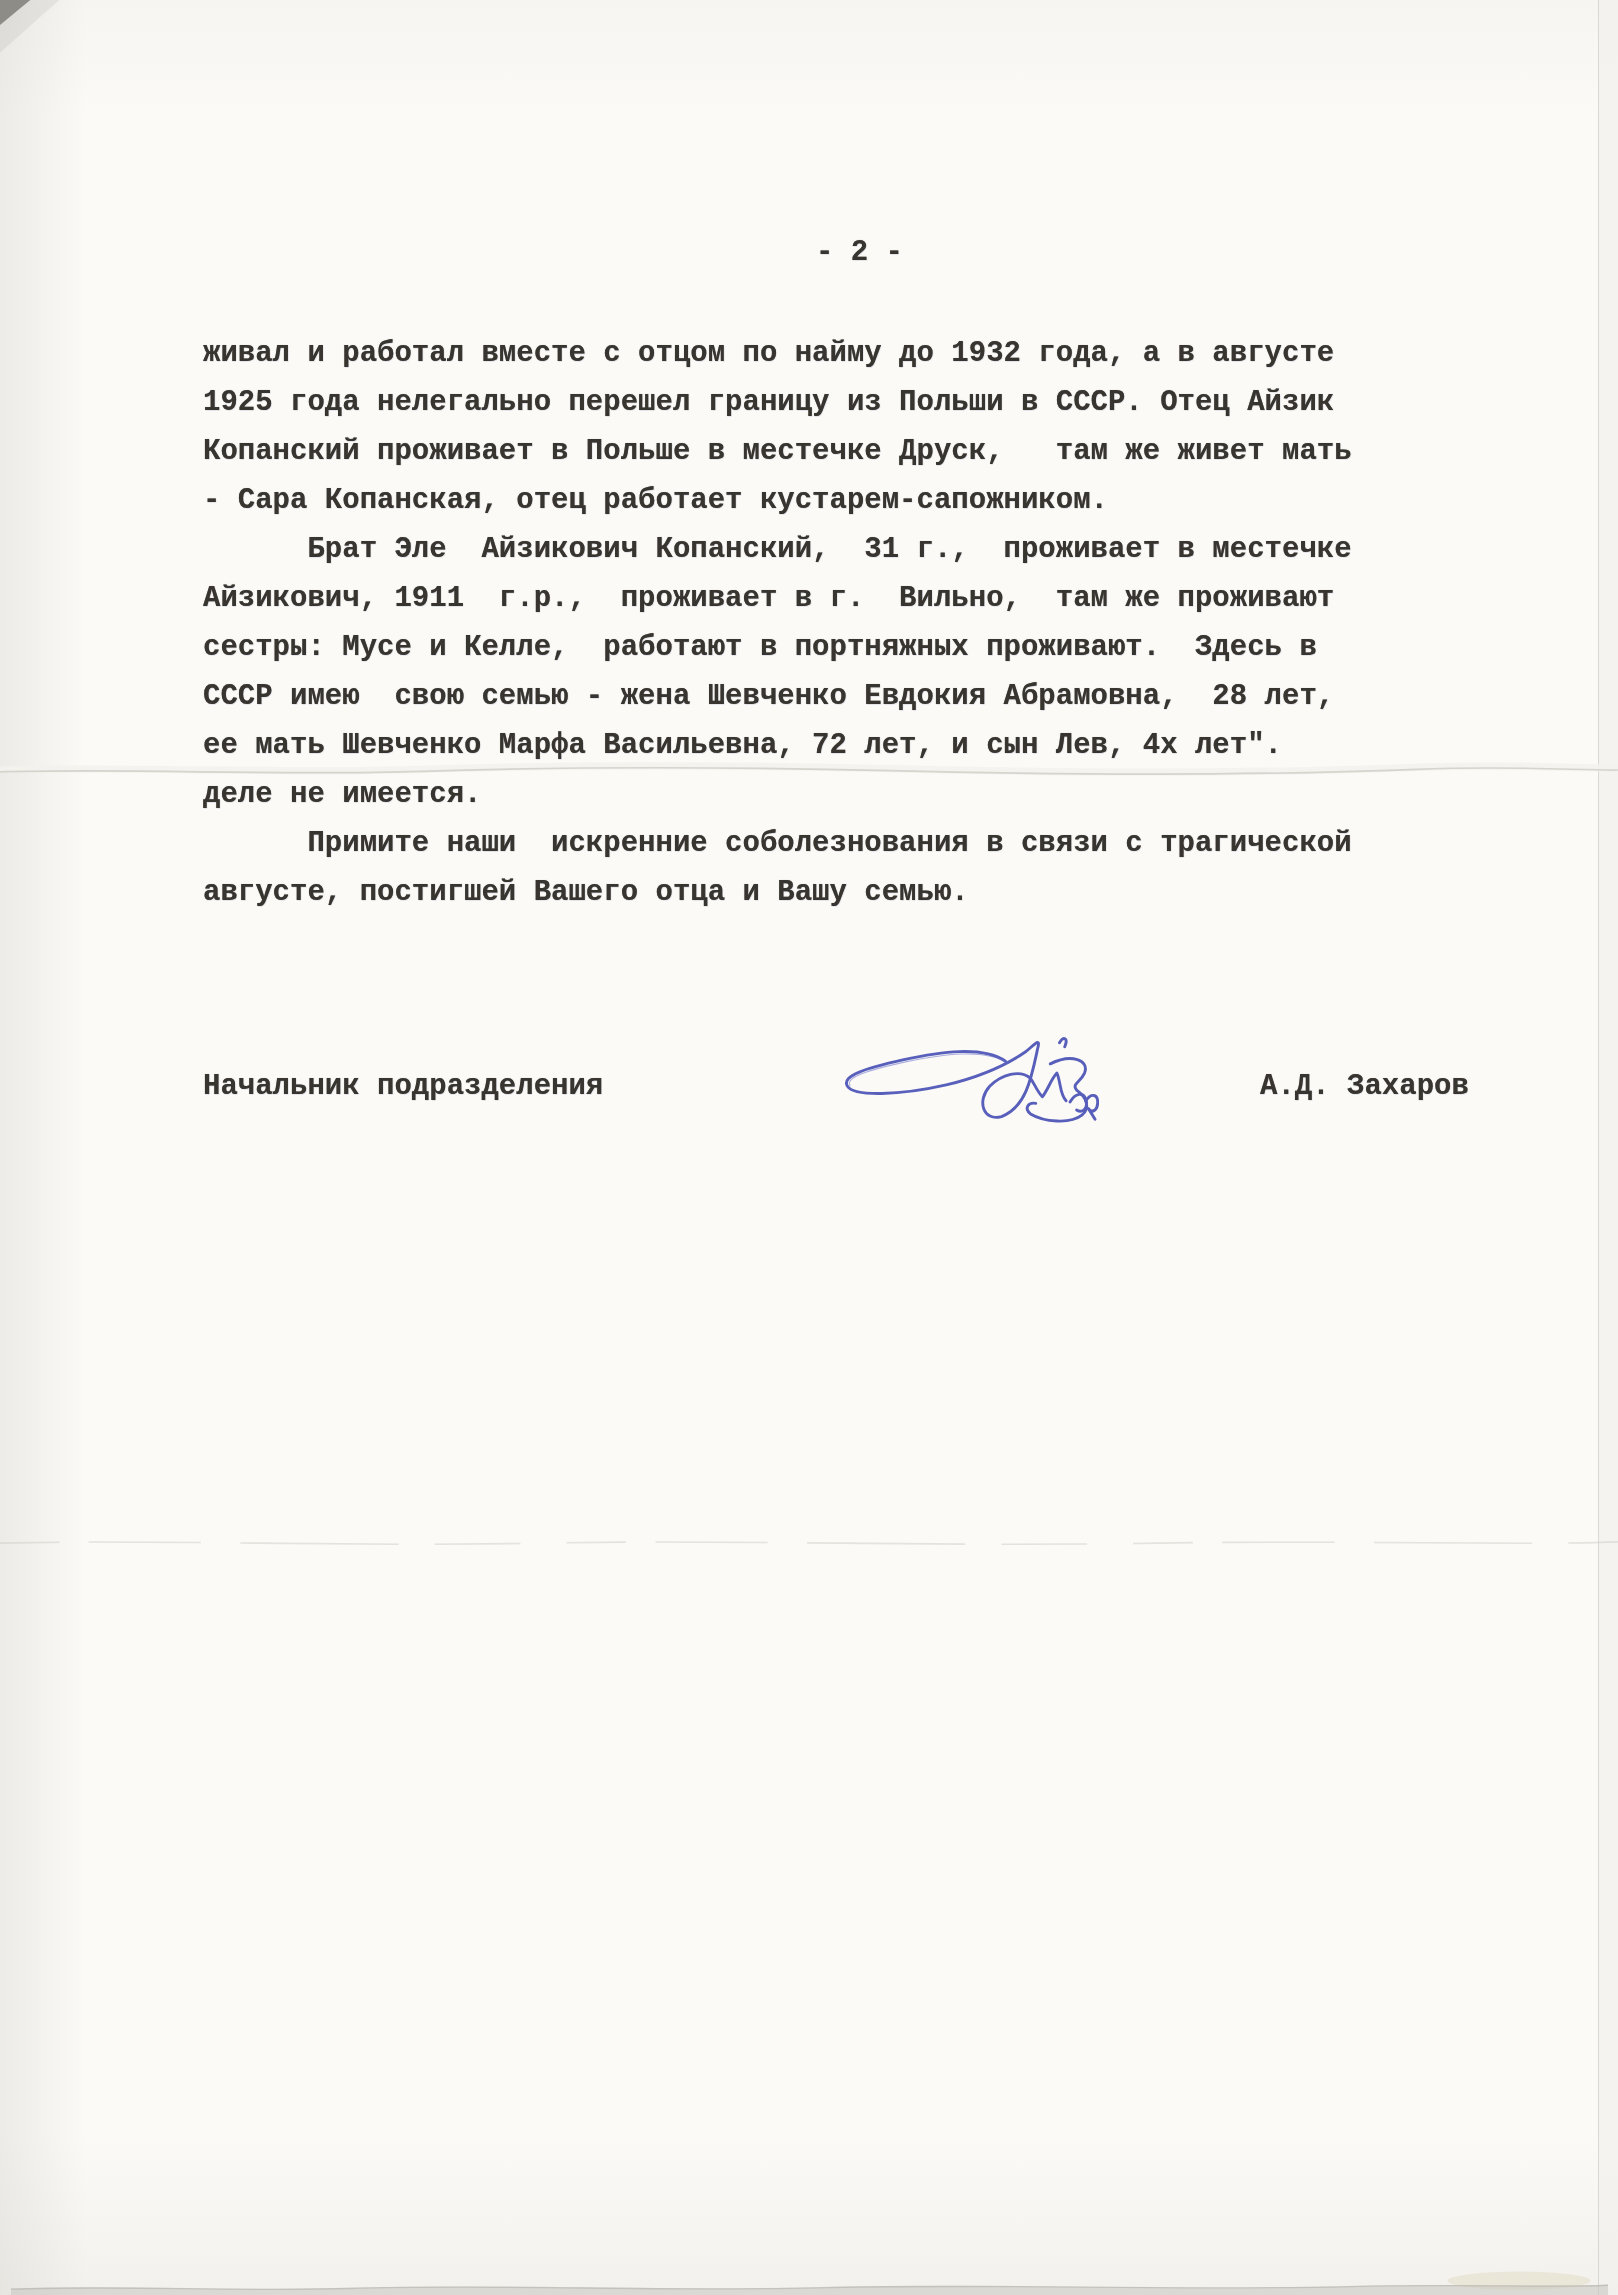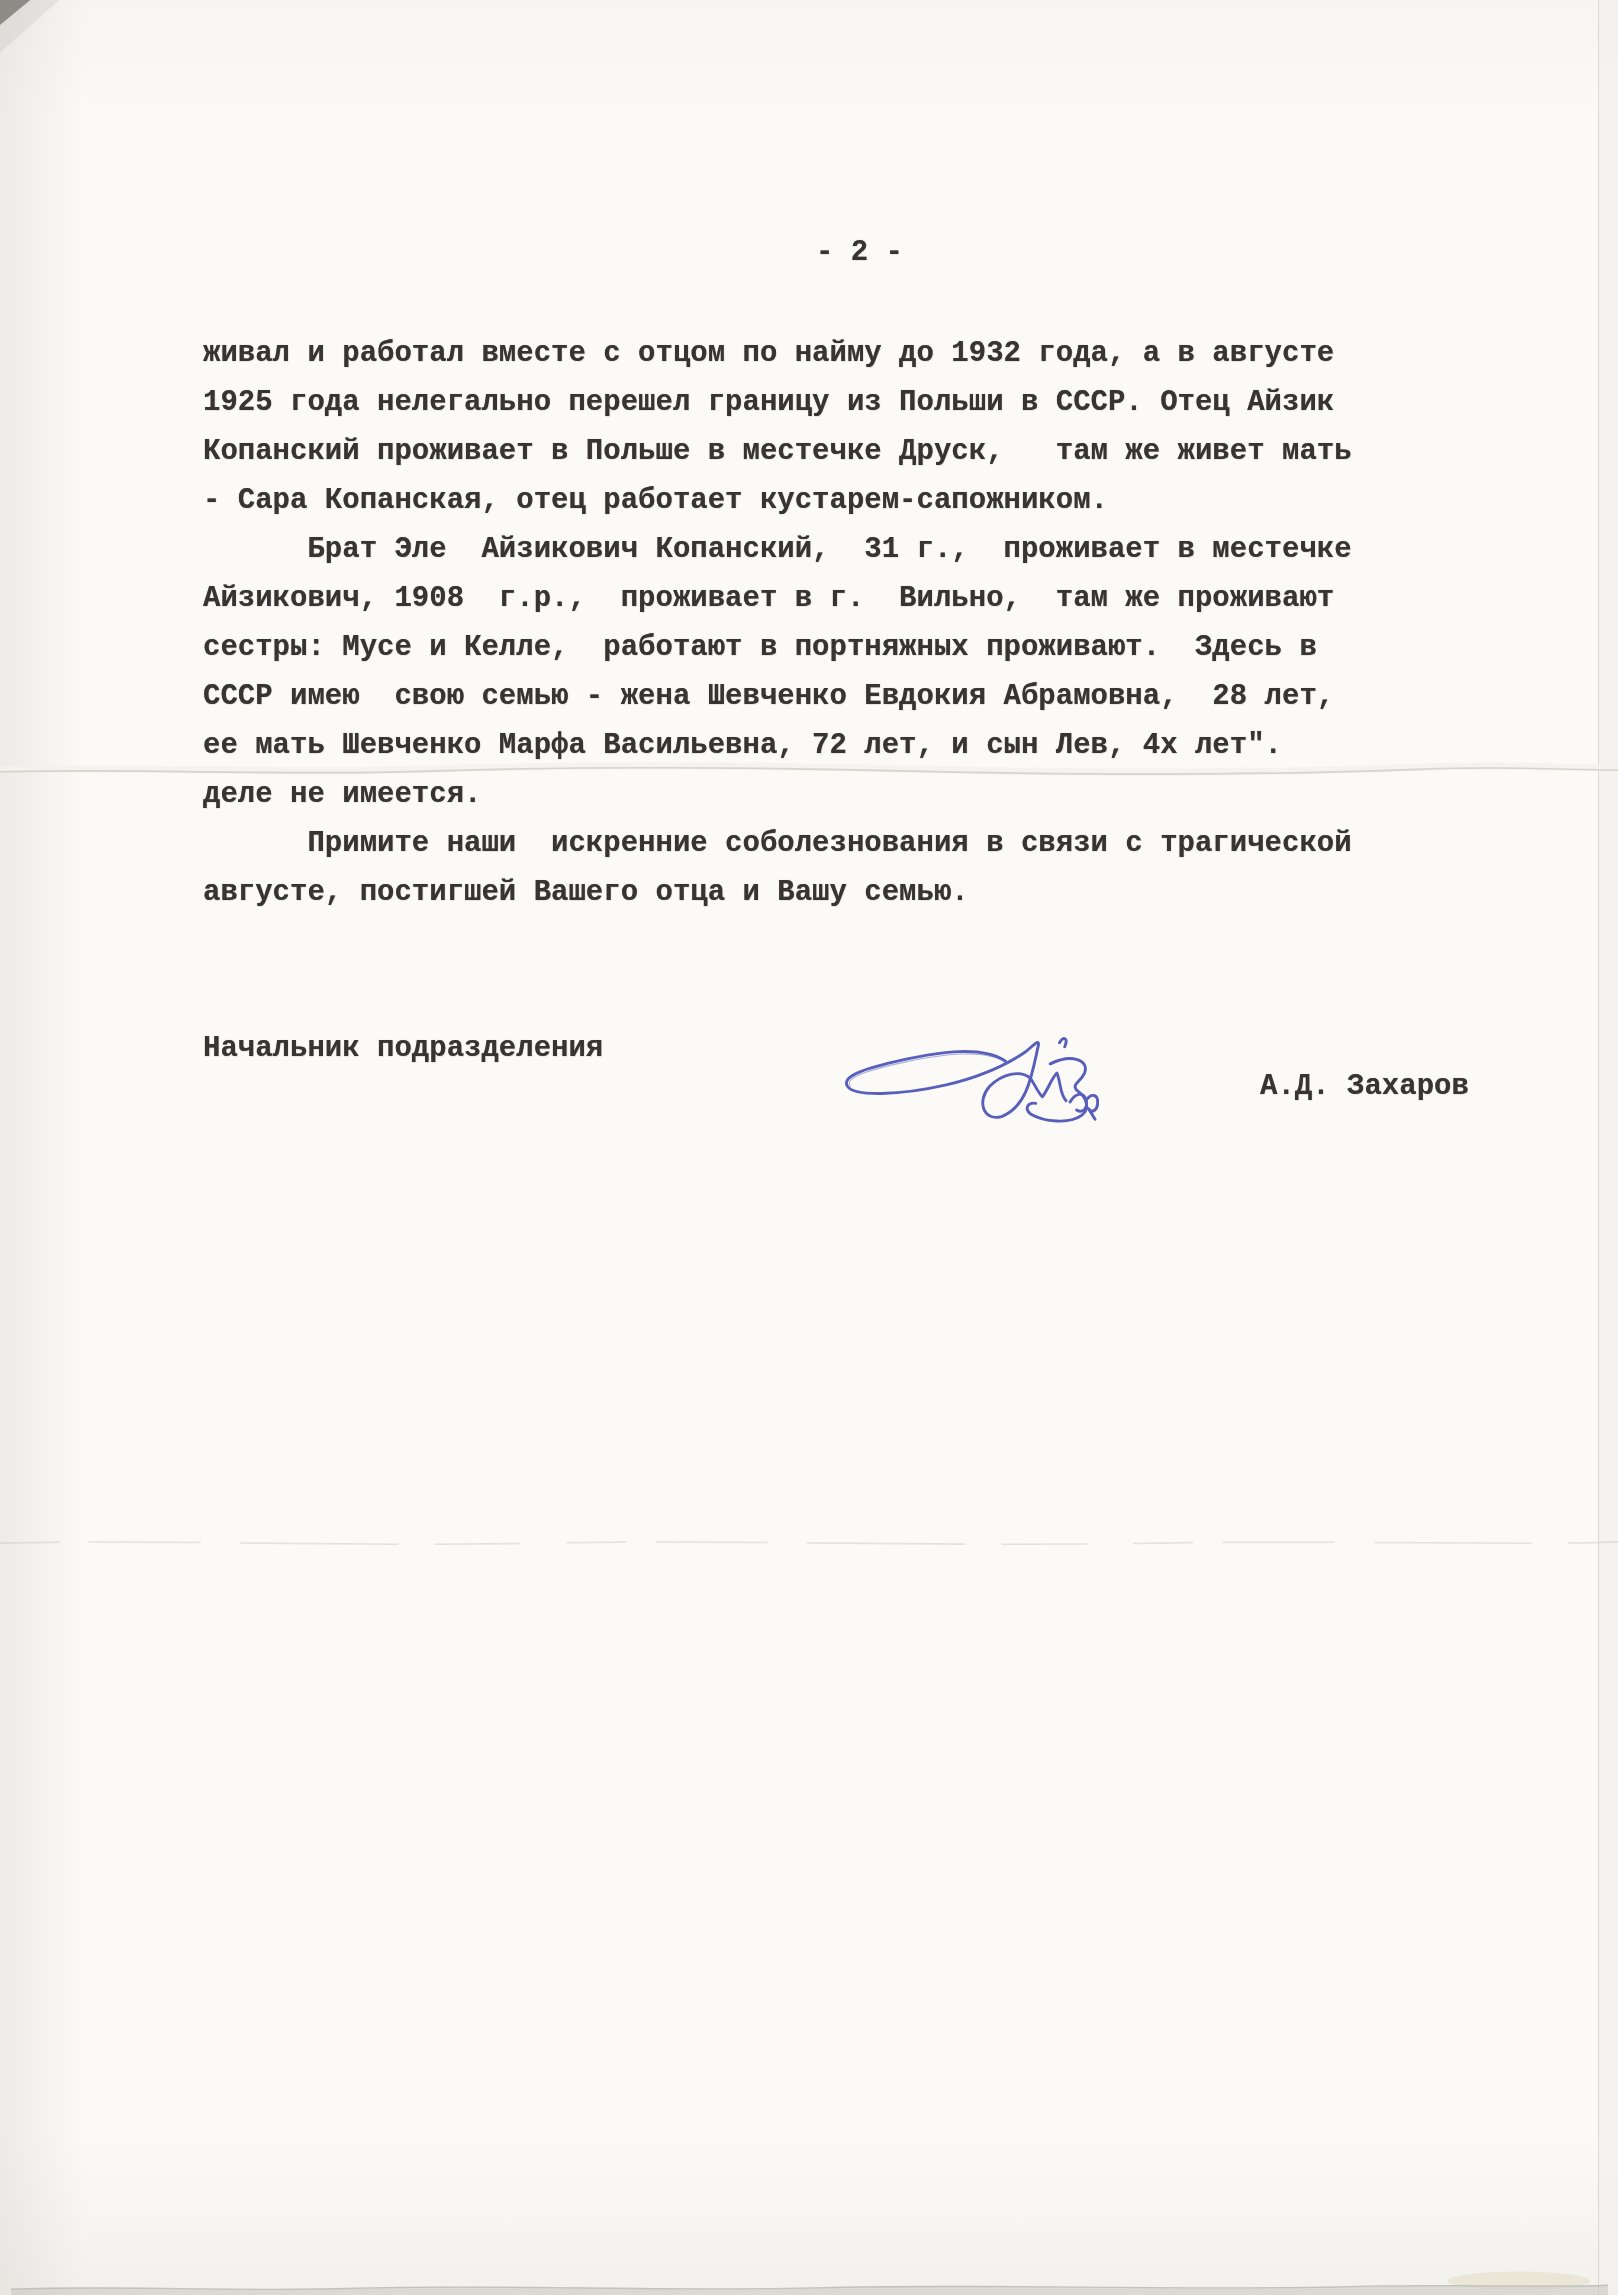--- a/index.html
+++ b/index.html
@@ -14,21 +14,21 @@
     color:#38342f;
     font-size:29px;
     line-height:49px;
     font-weight:700;
     white-space:pre;
     letter-spacing:0;
     text-shadow:0 0 0.7px rgba(56,52,47,.6), 0.7px 1.3px 0 rgba(90,110,200,.10);
   }
   .page-number{position:absolute;left:816px;top:228px;}
   .body-text{position:absolute;left:203px;top:329px;}
-  .sig-left{position:absolute;left:203px;top:1024px;}
+  .sig-left{position:absolute;left:203px;top:1062px;}
   .sig-right{position:absolute;left:1260px;top:1062px;}
   .left-strip{
     position:absolute;left:0;top:0;width:86px;height:100%;
     background:linear-gradient(90deg,rgba(203,201,194,.30),rgba(203,201,194,0));
     pointer-events:none;
   }
   .right-strip{
     position:absolute;top:0;right:0;width:20px;height:100%;
     background:rgba(241,240,236,.65);
     border-left:1.3px solid rgba(186,183,175,.45);
@@ -50,21 +50,21 @@
   </svg>
 
   <div class="typewriter page-number">- 2 -</div>
 
   <div class="body-text">
     <div class="typewriter">живал и работал вместе с отцом по найму до 1932 года, а в августе</div>
     <div class="typewriter">1925 года нелегально перешел границу из Польши в СССР. Отец Айзик</div>
     <div class="typewriter">Копанский проживает в Польше в местечке Друск,   там же живет мать</div>
     <div class="typewriter">- Сара Копанская, отец работает кустарем-сапожником.</div>
     <div class="typewriter">      Брат Эле  Айзикович Копанский,  31 г.,  проживает в местечке</div>
-    <div class="typewriter">Айзикович, 1908  г.р.,  проживает в г.  Вильно,  там же проживают</div>
+    <div class="typewriter">Айзикович, 1911  г.р.,  проживает в г.  Вильно,  там же проживают</div>
     <div class="typewriter">сестры: Мусе и Келле,  работают в портняжных проживают.  Здесь в</div>
     <div class="typewriter">СССР имею  свою семью - жена Шевченко Евдокия Абрамовна,  28 лет,</div>
     <div class="typewriter">ее мать Шевченко Марфа Васильевна, 72 лет, и сын Лев, 4х лет".</div>
     <div class="typewriter">деле не имеется.</div>
     <div class="typewriter">      Примите наши  искренние соболезнования в связи с трагической</div>
     <div class="typewriter">августе, постигшей Вашего отца и Вашу семью.</div>
   </div>
 
   <svg class="artifact" style="left:0;top:750px;" width="1619" height="40" viewBox="0 0 2457 60">
     <path d="M0,30 C200,24 420,36 640,29 C860,22 1100,22 1350,28 C1600,34 1900,36 2150,26 C2300,20 2400,28 2457,27" fill="none" stroke="#f3f2ed" stroke-width="11" opacity="0.9"></path>

